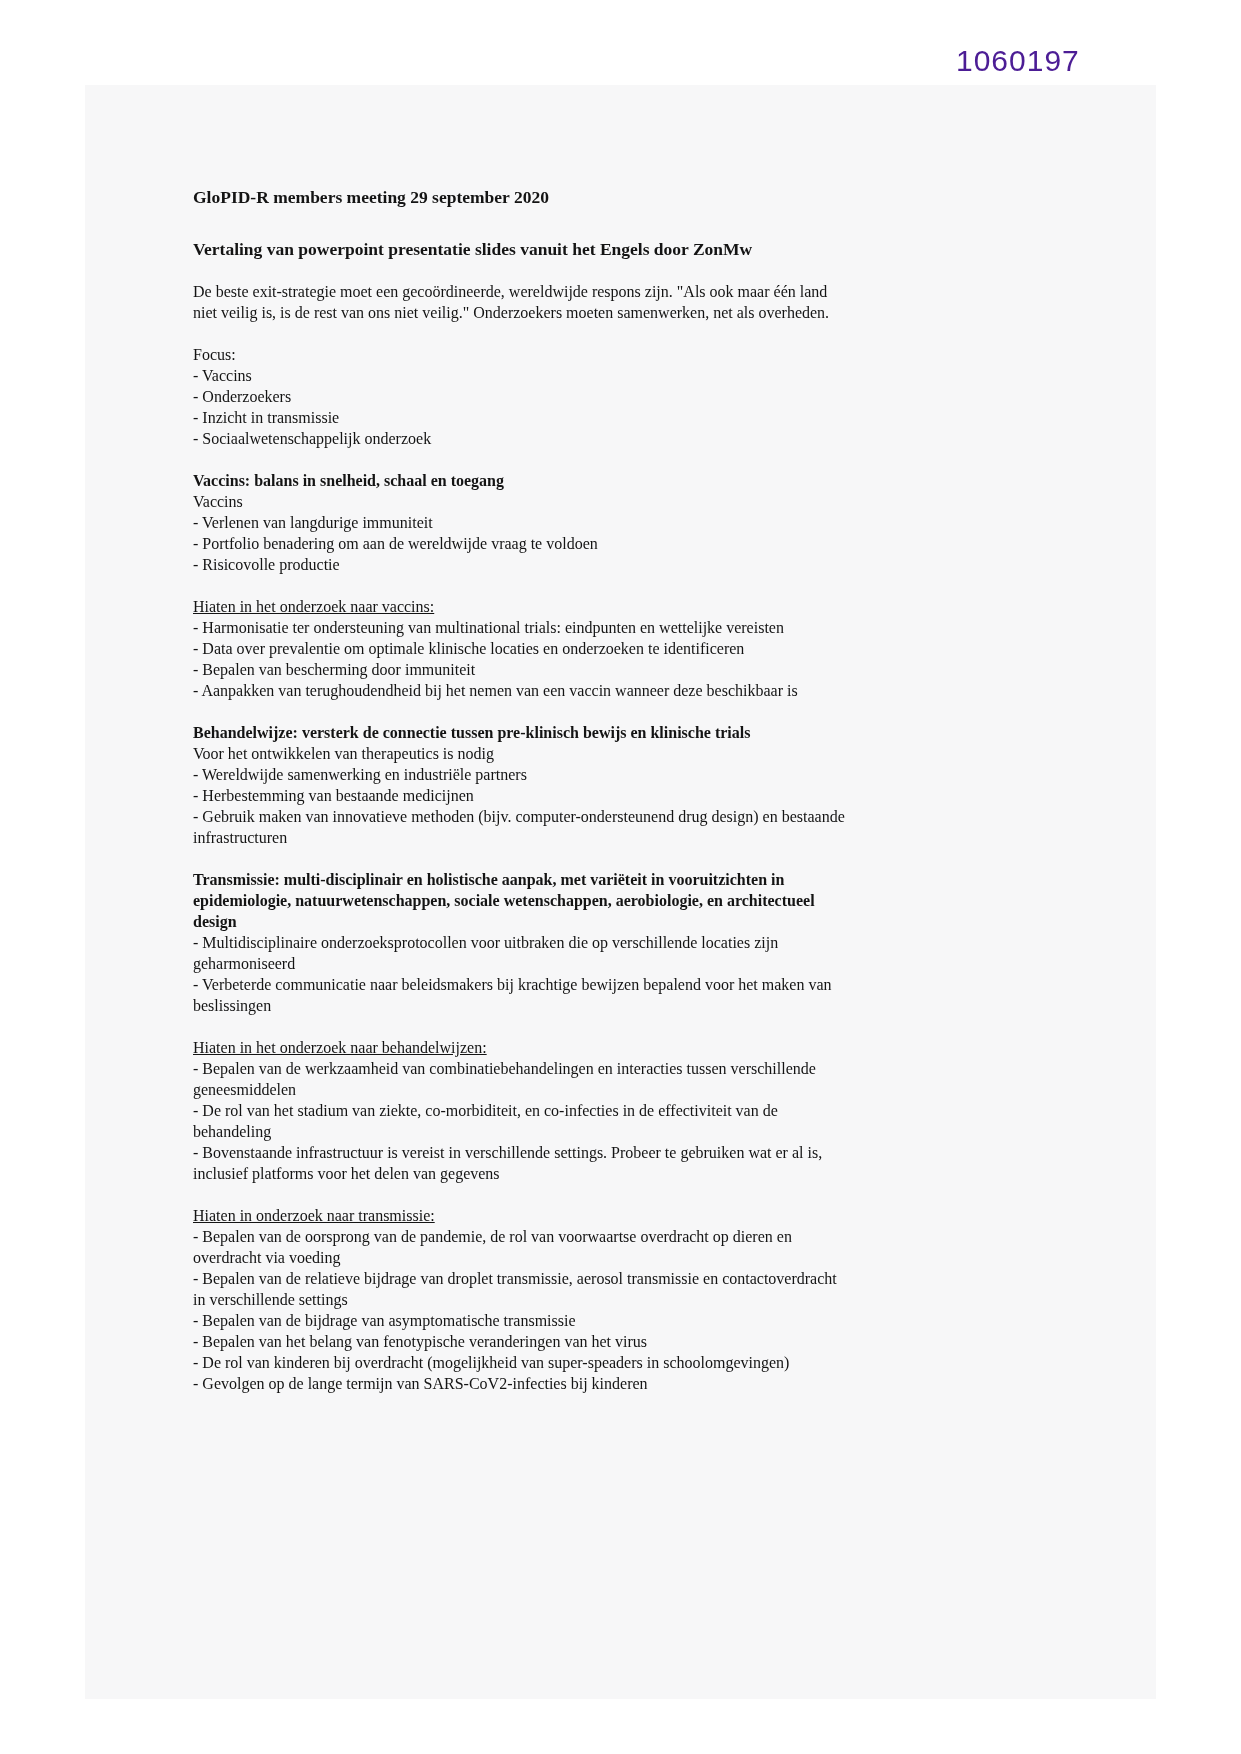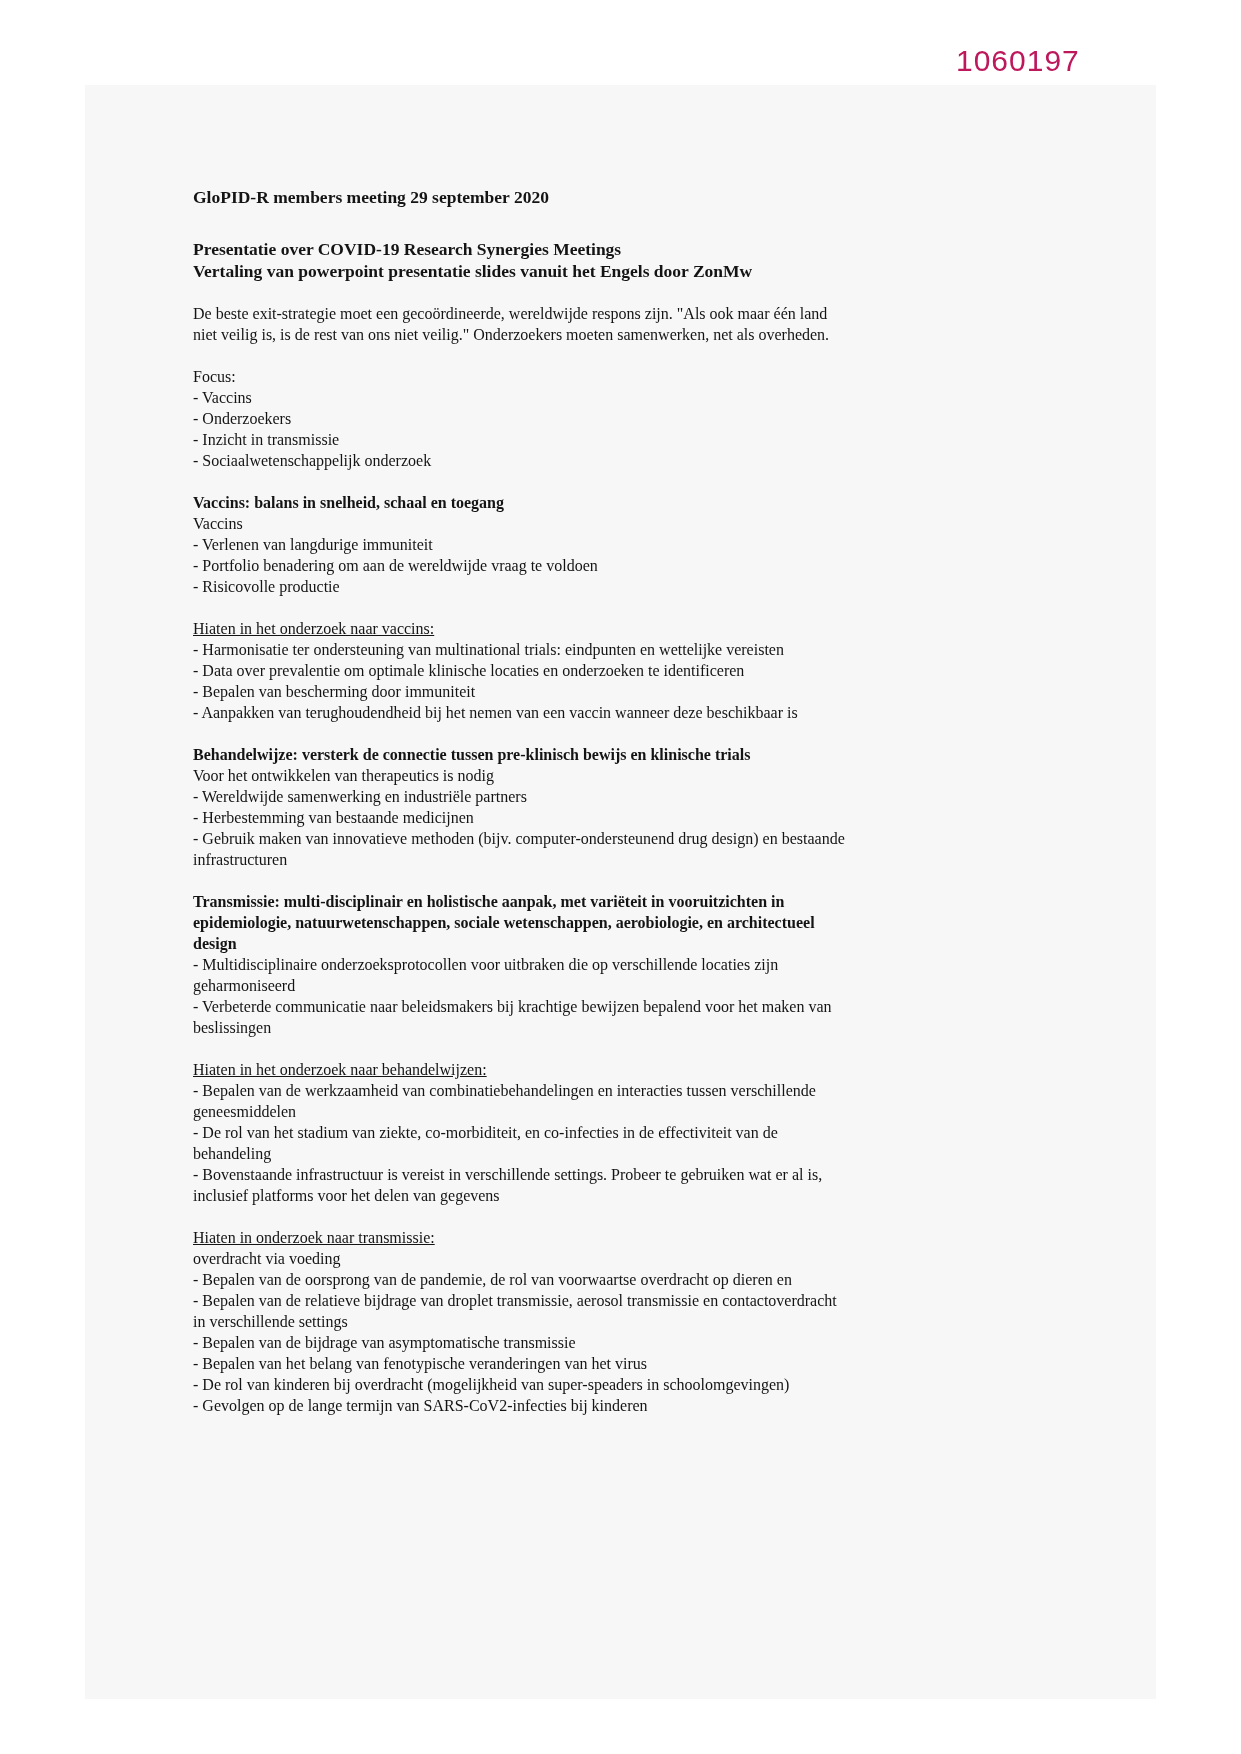--- a/index.html
+++ b/index.html
@@ -15,21 +15,21 @@
     position: absolute;
     left: 85px; top: 85px;
     width: 1071px; height: 1614px;
     background: #f7f7f8;
   }
   .doc-number {
     position: absolute;
     left: 956px; top: 44px;
     font-size: 30px;
     letter-spacing: 1px;
-    color: #be185d;
+    color: #4c1d95;
   }
   .content {
     position: absolute;
     left: 193px; top: 186px;
     width: 970px;
     font-family: Liberation Serif, serif;
   }
   .title {
     font-size: 17.5px;
     font-weight: bold;
@@ -57,21 +57,20 @@
 
 <div class="scan-tint"></div>
 
 <div class="doc-number">1060197</div>
 
 <div class="content">
 
   <div class="title">GloPID-R members meeting 29 september 2020</div>
 
   <div class="block">
-    <div class="subtitle-line">Presentatie over COVID-19 Research Synergies Meetings</div>
     <div class="subtitle-line">Vertaling van powerpoint presentatie slides vanuit het Engels door ZonMw</div>
   </div>
 
   <div class="block">
     <div class="line">De beste exit-strategie moet een gecoördineerde, wereldwijde respons zijn. "Als ook maar één land</div>
     <div class="line">niet veilig is, is de rest van ons niet veilig." Onderzoekers moeten samenwerken, net als overheden.</div>
   </div>
 
   <div class="block">
     <div class="line">Focus:</div>
@@ -121,22 +120,22 @@
     <div class="line">- Bepalen van de werkzaamheid van combinatiebehandelingen en interacties tussen verschillende</div>
     <div class="line">geneesmiddelen</div>
     <div class="line">- De rol van het stadium van ziekte, co-morbiditeit, en co-infecties in de effectiviteit van de</div>
     <div class="line">behandeling</div>
     <div class="line">- Bovenstaande infrastructuur is vereist in verschillende settings. Probeer te gebruiken wat er al is,</div>
     <div class="line">inclusief platforms voor het delen van gegevens</div>
   </div>
 
   <div class="block">
     <div class="line underline-line">Hiaten in onderzoek naar transmissie:</div>
+    <div class="line">- Bepalen van de oorsprong van de pandemie, de rol van voorwaartse overdracht op dieren en</div>
     <div class="line">overdracht via voeding</div>
-    <div class="line">- Bepalen van de oorsprong van de pandemie, de rol van voorwaartse overdracht op dieren en</div>
     <div class="line">- Bepalen van de relatieve bijdrage van droplet transmissie, aerosol transmissie en contactoverdracht</div>
     <div class="line">in verschillende settings</div>
     <div class="line">- Bepalen van de bijdrage van asymptomatische transmissie</div>
     <div class="line">- Bepalen van het belang van fenotypische veranderingen van het virus</div>
     <div class="line">- De rol van kinderen bij overdracht (mogelijkheid van super-speaders in schoolomgevingen)</div>
     <div class="line">- Gevolgen op de lange termijn van SARS-CoV2-infecties bij kinderen</div>
   </div>
 
 </div>
 

